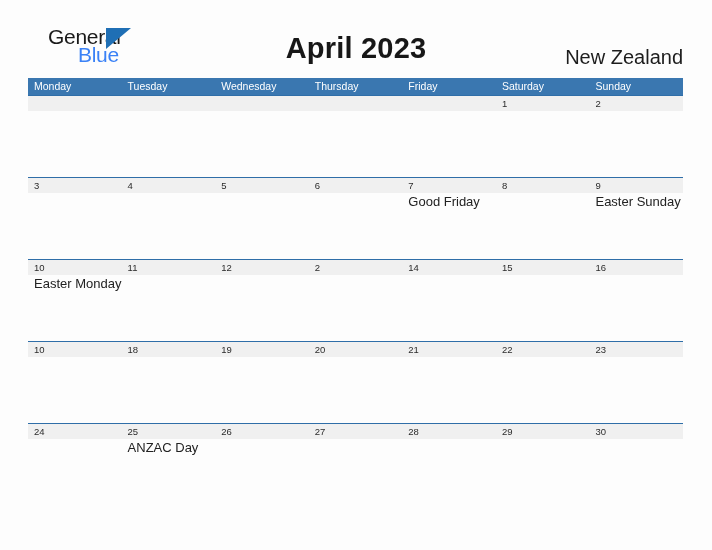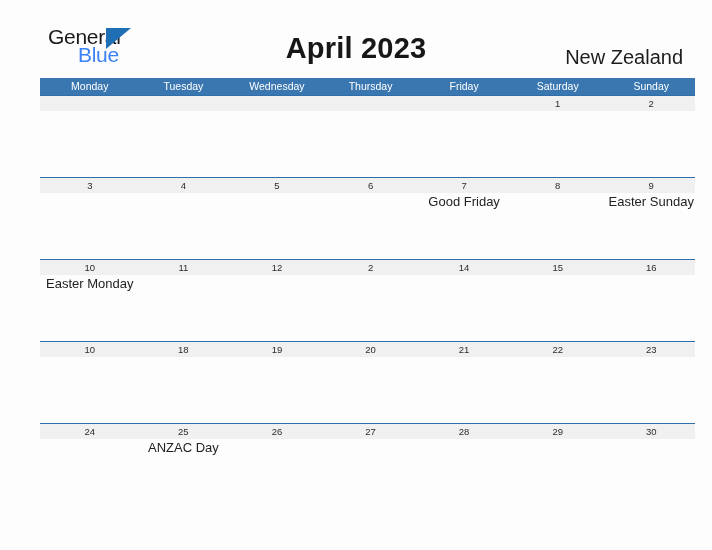--- a/index.html
+++ b/index.html
@@ -82,24 +82,23 @@
     right: 29px;
     top: 46px;
     font-size: 20px;
     color: #1d1d1d;
     white-space: nowrap;
   }
 
   
   .calendar {
     position: absolute;
-    left: 40px;
+    left: 28px;
     top: 78px;
     width: 655px;
-    text-align: center;
   }
 
   .weekday-row {
     display: flex;
     background: #3a77b0;
     height: 17px;
   }
   .weekday-cell {
     flex: 1 1 0;
     color: #ffffff;

